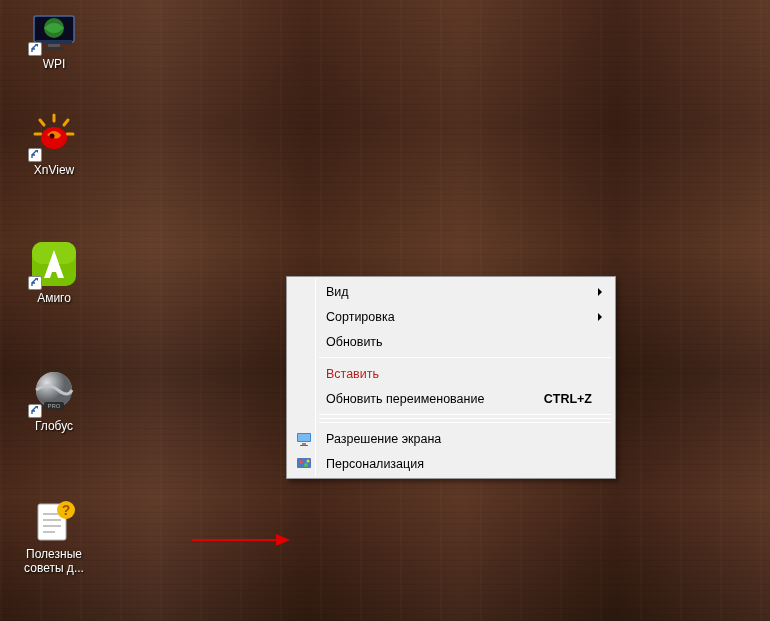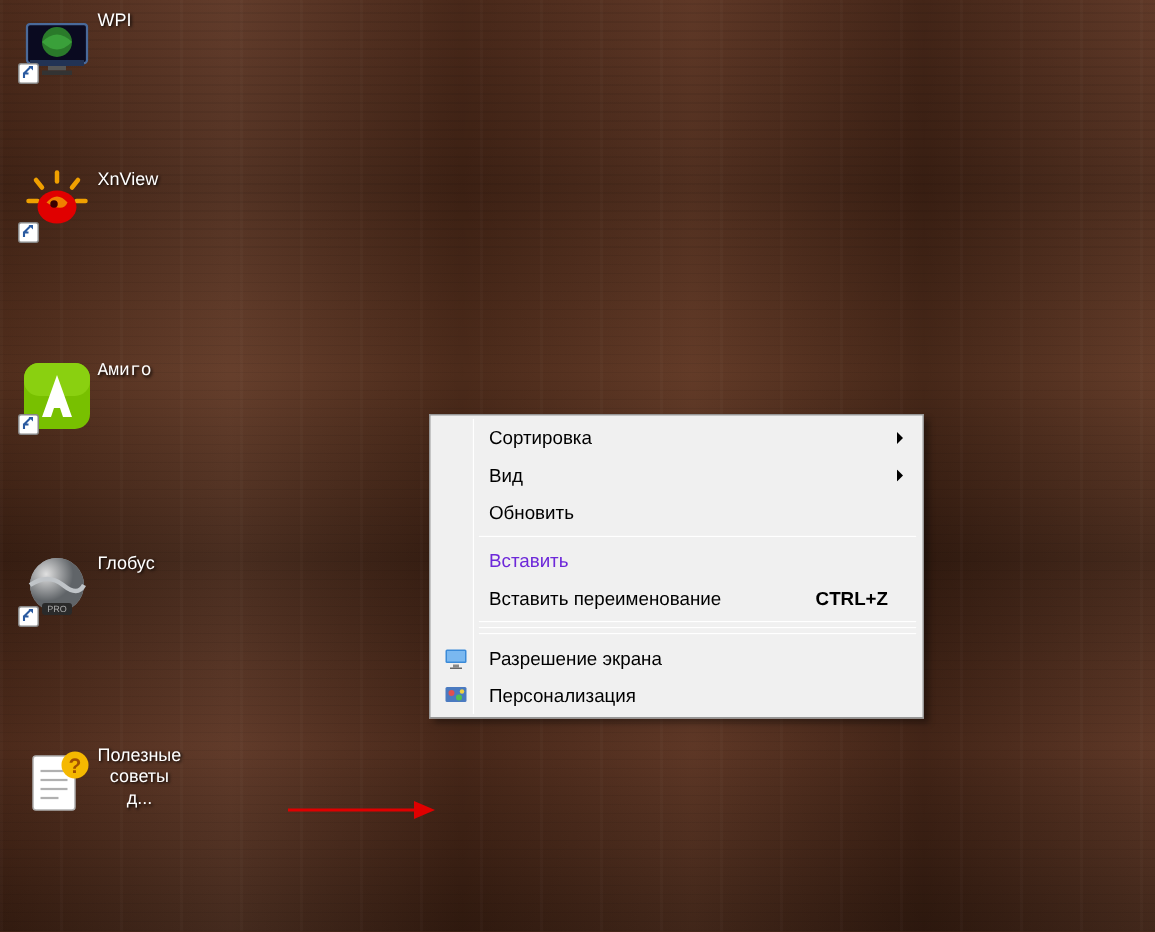--- a/index.html
+++ b/index.html
@@ -21,22 +21,22 @@
     background:
       repeating-linear-gradient(0deg, rgba(0,0,0,0.06) 0px, rgba(0,0,0,0.06) 1px, transparent 1px, transparent 6px),
       repeating-linear-gradient(90deg, rgba(255,255,255,0.02) 0px, rgba(255,255,255,0.02) 2px, transparent 2px, transparent 40px);
     pointer-events: none;
   }
 
   .desktop-icon {
     position: absolute;
     width: 80px;
     display: flex;
-    flex-direction: row;
-    align-items: flex-start;
+    flex-direction: column;
+    align-items: center;
     gap: 3px;
     cursor: pointer;
   }
   .desktop-icon .icon-box {
     width: 48px;
     height: 48px;
     position: relative;
     display: flex;
     align-items: center;
     justify-content: center;
@@ -90,21 +90,21 @@
     display: flex;
     align-items: center;
     padding-left: 36px;
     padding-right: 20px;
     cursor: default;
     border: 1px solid transparent;
     border-radius: 3px;
     z-index: 1;
   }
   .menu-item.disabled {
-    color: #6d28d9;
+    color: #b91c1c;
     align-items: center;
   }
   .menu-item .shortcut {
     margin-left: auto;
     font-weight: bold;
   }
   .menu-item .submenu-arrow {
     position: absolute;
     right: 8px;
   }
@@ -173,21 +173,21 @@
     <div class="shortcut-arrow">
         <svg viewBox="0 0 10 10">
           <path d="M2 8 L2 5 L5 5 M2 5 L7 0" stroke="#2a5aa0" stroke-width="1.4" fill="none"></path>
           <path d="M5 0 L8 0 L8 3 Z" fill="#2a5aa0"></path>
         </svg>
       </div>
   </div>
   <div class="label">XnView</div>
 </div>
 
-<div class="desktop-icon" style="left:14px; top:240px;font-family:Liberation Mono, monospace;">
+<div class="desktop-icon" style="left:14px; top:240px;">
   <div class="icon-box">
     <svg viewBox="0 0 48 48" width="48" height="48">
       <rect x="2" y="2" width="44" height="44" rx="10" fill="#78c000"></rect>
       <rect x="2" y="2" width="44" height="22" rx="10" fill="#8ad010"></rect>
       <path d="M24 10 L34 38 L28 38 L26 32 L22 32 L20 38 L14 38 Z" fill="#fff"></path>
     </svg>
     <div class="shortcut-arrow">
         <svg viewBox="0 0 10 10">
           <path d="M2 8 L2 5 L5 5 M2 5 L7 0" stroke="#2a5aa0" stroke-width="1.4" fill="none"></path>
           <path d="M5 0 L8 0 L8 3 Z" fill="#2a5aa0"></path>
@@ -236,46 +236,46 @@
       </g>
     </svg>
   </div>
   <div class="label">Полезные советы д...</div>
 </div>
 
 <div class="context-menu" style="left:286px; top:276px;">
   <div class="gutter"></div>
 
   <div class="menu-item">
+    <span>Вид</span>
+    <span class="submenu-arrow">
+        <svg viewBox="0 0 8 8">
+          <path d="M2 0 L6 4 L2 8 Z" fill="#000"></path>
+        </svg>
+      </span>
+  </div>
+  <div class="menu-item">
     <span>Сортировка</span>
     <span class="submenu-arrow">
         <svg viewBox="0 0 8 8">
           <path d="M2 0 L6 4 L2 8 Z" fill="#000"></path>
         </svg>
       </span>
   </div>
   <div class="menu-item">
-    <span>Вид</span>
-    <span class="submenu-arrow">
-        <svg viewBox="0 0 8 8">
-          <path d="M2 0 L6 4 L2 8 Z" fill="#000"></path>
-        </svg>
-      </span>
-  </div>
-  <div class="menu-item">
     <span>Обновить</span>
   </div>
 
   <div class="menu-sep"></div>
 
   <div class="menu-item disabled">
     <span>Вставить</span>
   </div>
   <div class="menu-item">
-    <span>Вставить переименование</span>
+    <span>Обновить переименование</span>
     <span class="shortcut">CTRL+Z</span>
   </div>
 
   <div class="menu-sep"></div>
 
 
   <div class="menu-sep"></div>
 
 
   <div class="menu-sep"></div>

